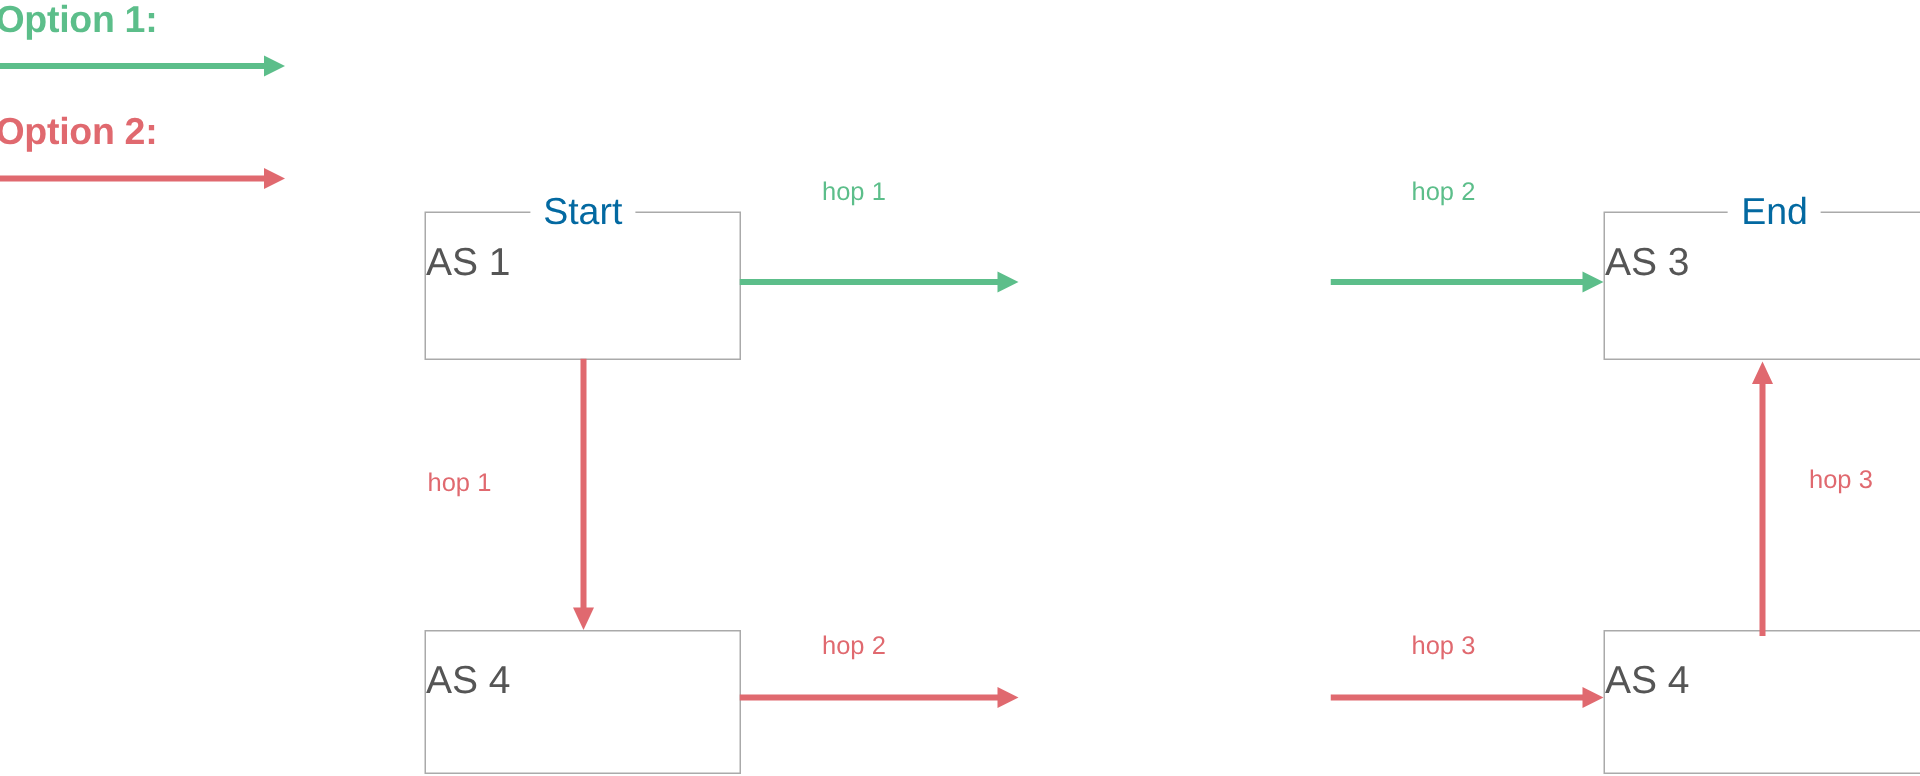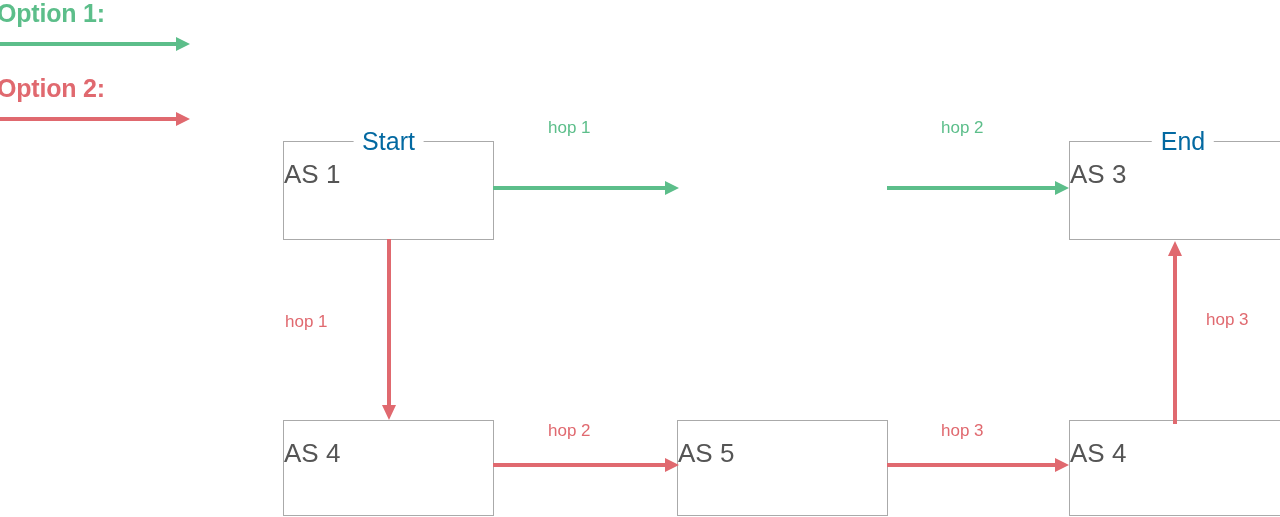--- a/index.html
+++ b/index.html
@@ -129,23 +129,20 @@
 
   <div id="node-as3" class="node">
     <div class="node-title">End</div>
     <div class="node-label">AS 3</div>
   </div>
 
   <div id="node-as6" class="node">
     <div class="node-label">AS 4</div>
   </div>
 
-  <div id="node-as5" class="node">
-    <div class="node-label">AS 5</div>
-  </div>
 
   <div id="node-as4" class="node">
     <div class="node-label">AS 4</div>
   </div>
 
   <div id="edge-g1" class="edge-arrow">
     <svg width="190" height="20" viewBox="0 0 190 20">
       <line x1="0" y1="10" x2="174" y2="10" stroke="#5CBE8A" stroke-width="4"></line>
       <polygon points="172,3 186,10 172,17" fill="#5CBE8A"></polygon>
     </svg>

